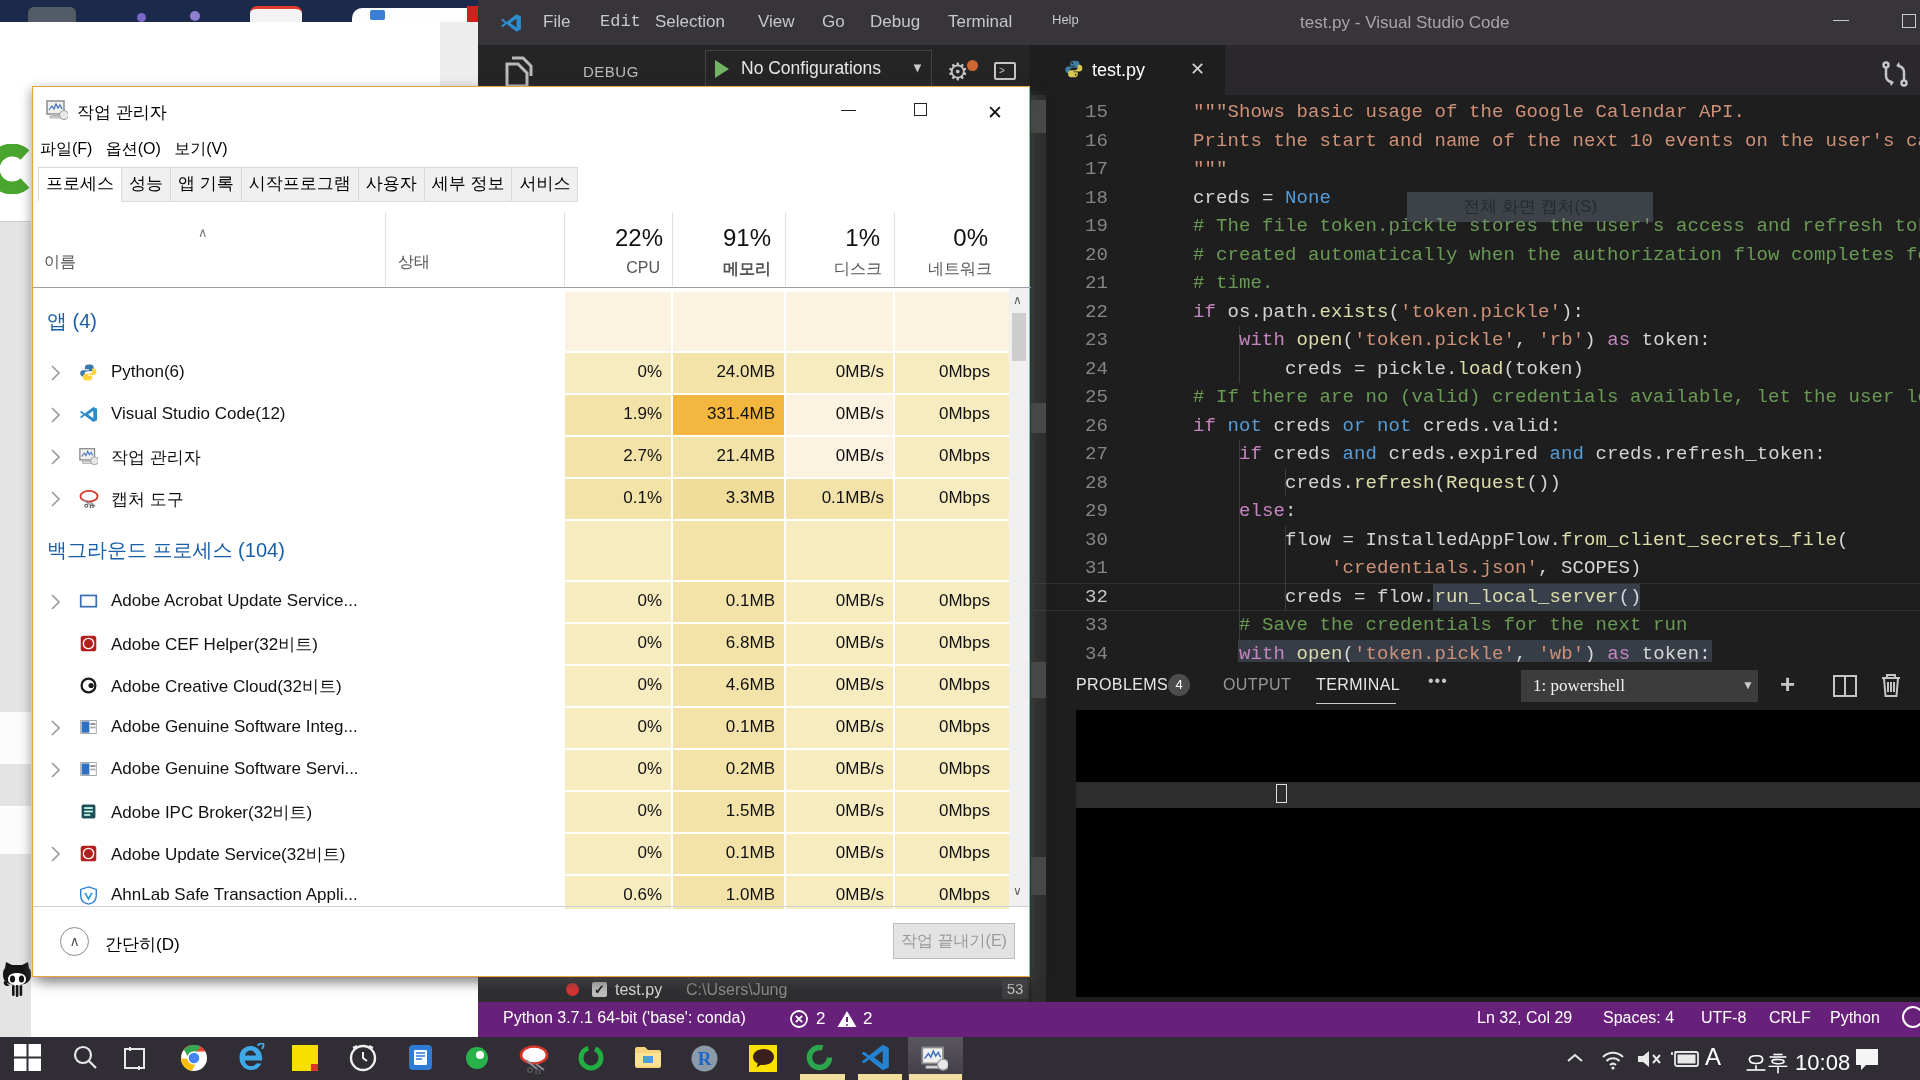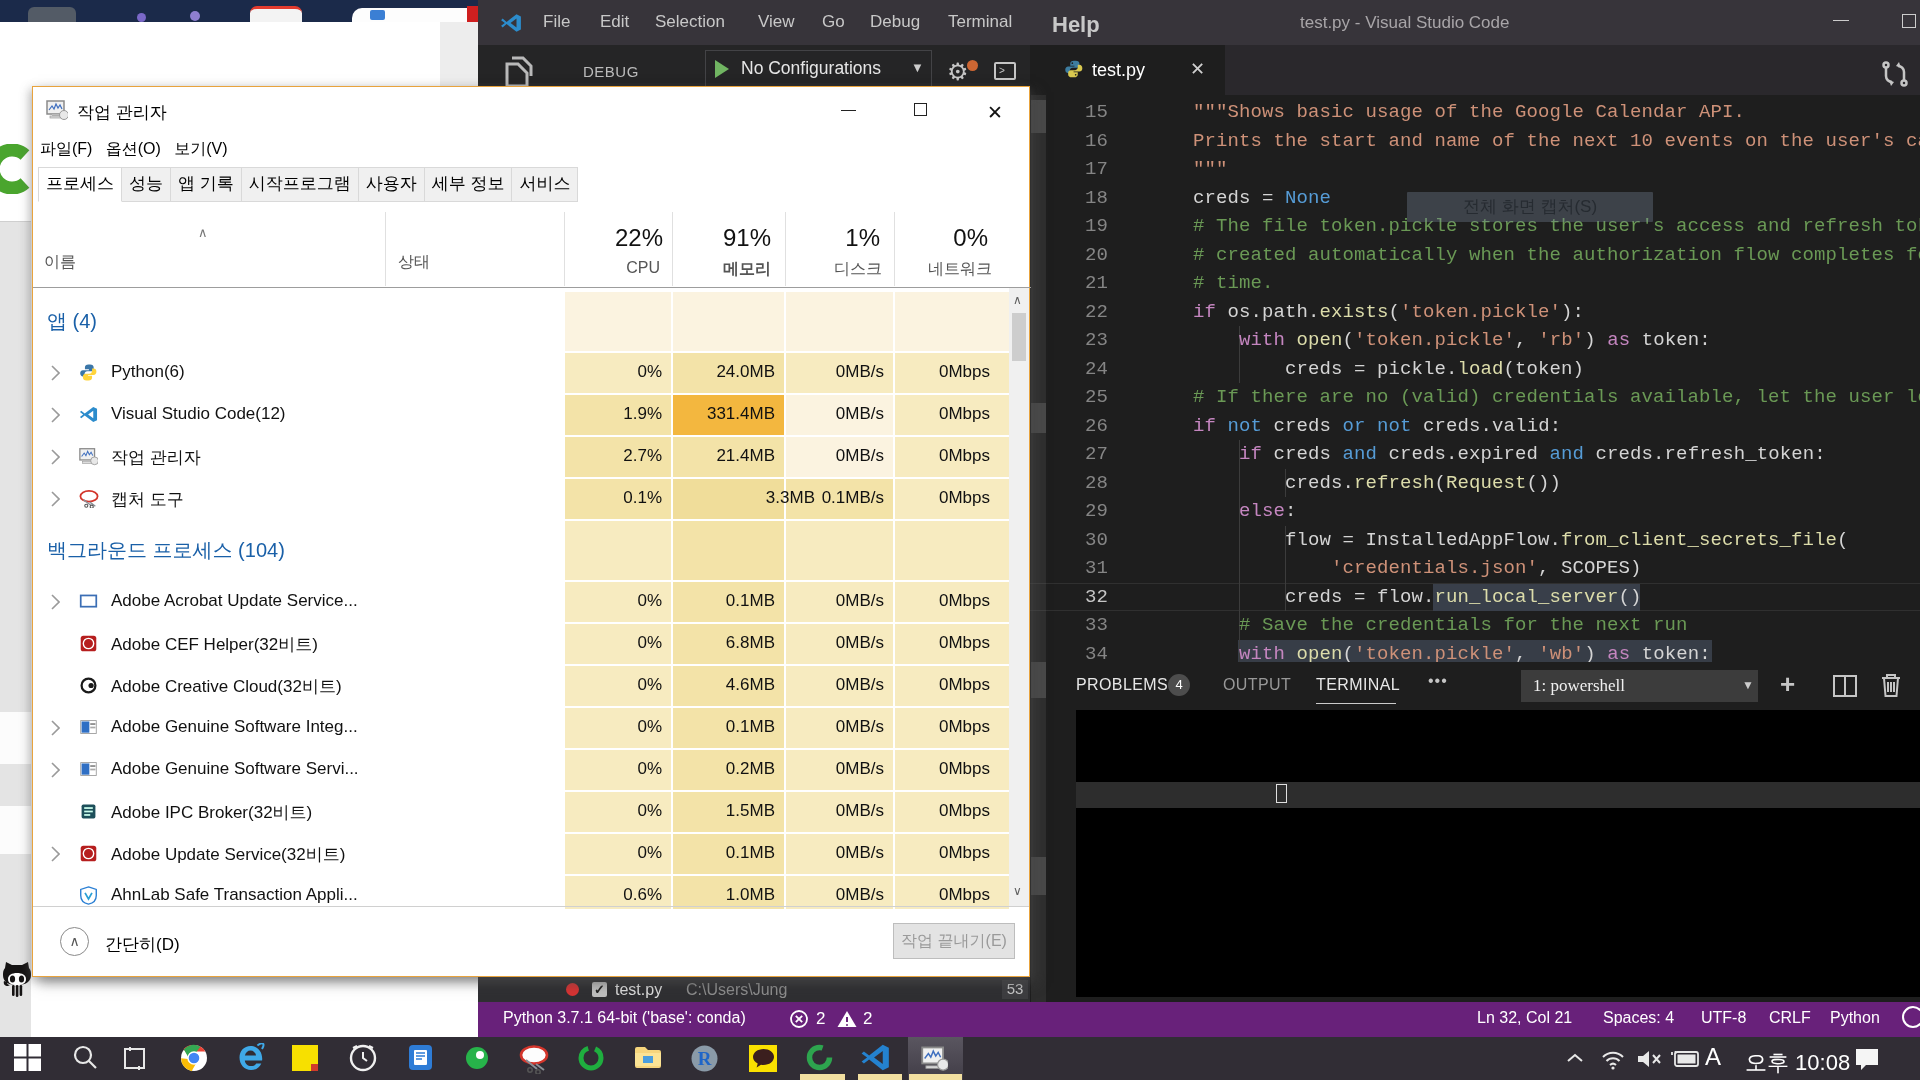--- a/index.html
+++ b/index.html
@@ -47,27 +47,27 @@
 
 </div>
 
 <div class="abs" id="vscode" style="left:478px;top:0;width:1442px;height:1080px;background:#1e1e1e;">
 
   <div class="abs" style="left:0;top:0;width:1442px;height:45px;background:#37343a;"></div>
   <svg class="abs" style="left:22px;top:12px;" width="22" height="22" viewBox="0 0 100 100">
     <path d="M75 10 L95 20 L95 80 L75 90 L30 55 L12 70 L5 63 L22 50 L5 37 L12 30 L30 45 Z M75 30 L48 50 L75 70 Z" fill="#2c8ccc"></path>
   </svg>
   <div class="abs" style="left:65px;top:12px;color:#c8c8c8;font-size:17px;">File</div>
-  <div class="abs" style="left:122px;top:12px;color:#c8c8c8;font-size:17px;">Edit</div>
+  <div class="abs" style="left:122px;top:12px;color:#c8c8c8;font-size:17px;font-family:Liberation Mono, monospace;">Edit</div>
   <div class="abs" style="left:177px;top:12px;color:#c8c8c8;font-size:17px;">Selection</div>
   <div class="abs" style="left:280px;top:12px;color:#c8c8c8;font-size:17px;">View</div>
   <div class="abs" style="left:344px;top:12px;color:#c8c8c8;font-size:17px;">Go</div>
   <div class="abs" style="left:392px;top:12px;color:#c8c8c8;font-size:17px;">Debug</div>
   <div class="abs" style="left:470px;top:12px;color:#c8c8c8;font-size:17px;">Terminal</div>
-  <div class="abs" style="left:574px;top:12px;color:#c8c8c8;font-size:22px;font-weight:bold;">Help</div>
+  <div class="abs" style="left:574px;top:12px;color:#c8c8c8;font-size:13px;">Help</div>
   <div class="abs" style="left:822px;top:13px;color:#a8a5a8;font-size:17px;">test.py - Visual Studio Code</div>
   <div class="abs" style="left:1355px;top:20px;width:16px;height:1px;background:#cccccc;"></div>
   <div class="abs" style="left:1424px;top:14px;width:14px;height:14px;border:1px solid #cccccc;"></div>
 
   <div class="abs" style="left:0;top:45px;width:552px;height:957px;background:#252526;"></div>
 
   <svg class="abs" style="left:24px;top:52px;" width="32" height="38" viewBox="0 0 32 38">
     <path d="M10 6 h11 l8 8 v10" fill="none" stroke="#b9b9b9" stroke-width="3"></path>
     <path d="M5 12 h11 l9 9 v13 h-20 z" fill="none" stroke="#b9b9b9" stroke-width="3"></path>
   </svg>
@@ -162,21 +162,21 @@
   <svg class="abs" style="left:311px;top:1009px" width="20" height="20" viewBox="0 0 20 20">
       <circle cx="10" cy="10" r="8" fill="none" stroke="#fff" stroke-width="1.8"></circle>
       <path d="M6.8 6.8 L13.2 13.2 M13.2 6.8 L6.8 13.2" stroke="#fff" stroke-width="1.8"></path>
     </svg>
   <div class="abs" style="left:338px;top:1009px;color:#ffffff;font-size:17px;">2</div>
   <svg class="abs" style="left:358px;top:1009px" width="22" height="20" viewBox="0 0 22 20">
       <path d="M11 2 L20.5 18 H1.5 Z" fill="#fff"></path>
       <path d="M11 8 v5 M11 15.2 v1.6" stroke="#68217a" stroke-width="2"></path>
     </svg>
   <div class="abs" style="left:385px;top:1009px;color:#ffffff;font-size:17px;">2</div>
-  <div class="abs" style="left:999px;top:1009px;color:#ffffff;font-size:16px;">Ln 32, Col 21</div>
+  <div class="abs" style="left:999px;top:1009px;color:#ffffff;font-size:16px;">Ln 32, Col 29</div>
   <div class="abs" style="left:1125px;top:1009px;color:#ffffff;font-size:16px;">Spaces: 4</div>
   <div class="abs" style="left:1223px;top:1009px;color:#ffffff;font-size:16px;">UTF-8</div>
   <div class="abs" style="left:1291px;top:1009px;color:#ffffff;font-size:16px;">CRLF</div>
   <div class="abs" style="left:1352px;top:1009px;color:#ffffff;font-size:16px;">Python</div>
   <div class="abs" style="left:1424px;top:1006px;width:22px;height:22px;border:2px solid #fff;border-radius:50%;"></div>
 </div>
 
 <div class="abs" style="left:1031px;top:95px;width:15px;height:907px;background:rgba(150,150,150,0.13);"></div>
 <div class="abs" style="left:1031px;top:100px;width:15px;height:33px;background:rgba(160,160,160,0.25);"></div>
 <div class="abs" style="left:1031px;top:403px;width:15px;height:30px;background:rgba(160,160,160,0.25);"></div>
@@ -283,21 +283,21 @@
         <path d="M2 1 L9 8 L2 15" fill="none" stroke="#9a9a9a" stroke-width="1.6"></path>
       </svg>
       <div class="abs" style="left:46px;top:198px;"><svg width="20" height="19" viewBox="0 0 22 21">
           <ellipse cx="11" cy="8" rx="9.5" ry="6" fill="none" stroke="#d3352b" stroke-width="2"></ellipse>
           <path d="M5 12 l8 6 M12 14.5 l6 4.5" stroke="#8a8f96" stroke-width="1.5" fill="none"></path>
           <circle cx="8" cy="18.5" r="1.7" fill="none" stroke="#555" stroke-width="1.2"></circle>
           <circle cx="14" cy="19.5" r="1.7" fill="none" stroke="#555" stroke-width="1.2"></circle>
         </svg></div>
       <div class="abs" style="left:78px;top:197px;color:#111;font-size:17px;">캡처 도구</div>
       <div class="abs" style="top:197px;left:479px;width:150px;text-align:right;color:#111;font-size:17px;">0.1%</div>
-      <div class="abs" style="top:197px;left:592px;width:150px;text-align:right;color:#111;font-size:17px;margin-left:40px;">3.3MB</div>
+      <div class="abs" style="top:197px;left:592px;width:150px;text-align:right;color:#111;font-size:17px;">3.3MB</div>
       <div class="abs" style="top:197px;left:701px;width:150px;text-align:right;color:#111;font-size:17px;">0.1MB/s</div>
       <div class="abs" style="top:197px;left:807px;width:150px;text-align:right;color:#111;font-size:17px;">0Mbps</div>
       <div class="abs" style="left:532px;top:230px;width:106px;height:59px;background:#f7ebc0;"></div>
       <div class="abs" style="left:640px;top:230px;width:111px;height:59px;background:#f3e3a8;"></div>
       <div class="abs" style="left:753px;top:230px;width:107px;height:59px;background:#f7ebc0;"></div>
       <div class="abs" style="left:862px;top:230px;width:114px;height:59px;background:#f7ebc0;"></div>
       <div class="abs" style="left:14px;top:246px;color:#1a60a8;font-size:20px;">백그라운드 프로세스 (104)</div>
       <div class="abs" style="left:532px;top:291px;width:106px;height:40px;background:#f7ebc0;"></div>
       <div class="abs" style="left:640px;top:291px;width:111px;height:40px;background:#f3e3a8;"></div>
       <div class="abs" style="left:753px;top:291px;width:107px;height:40px;background:#f7ebc0;"></div>

